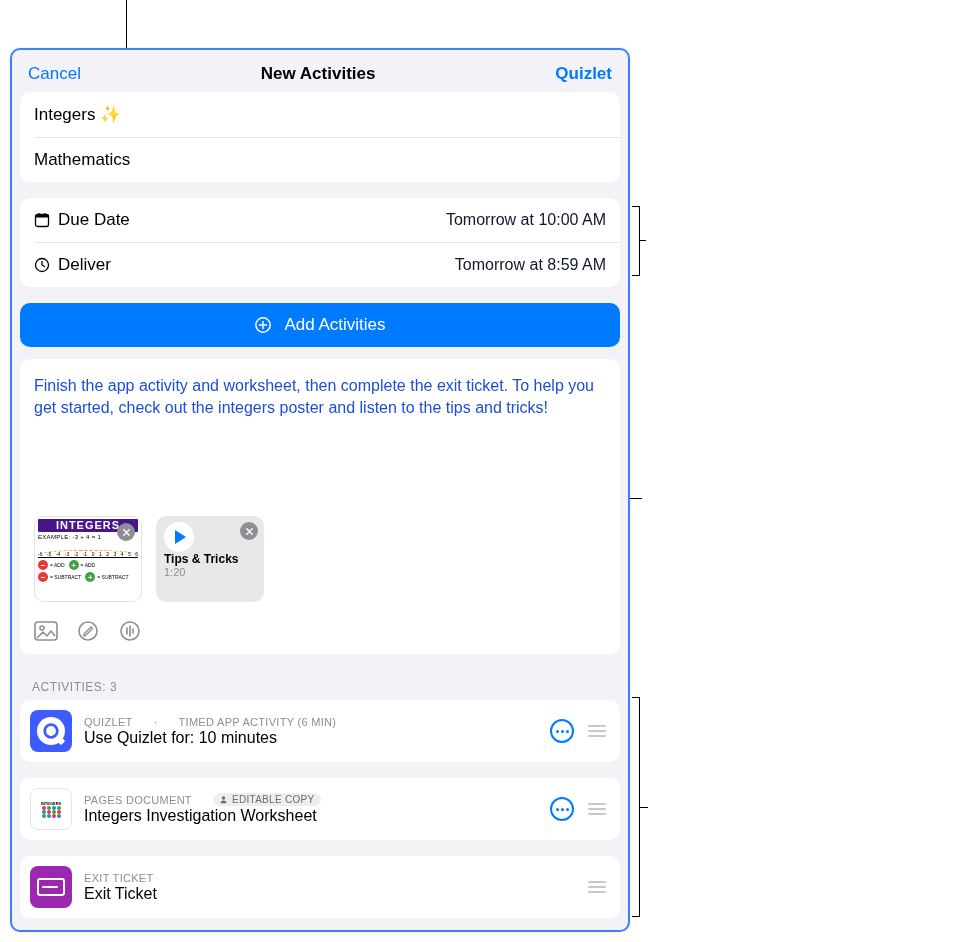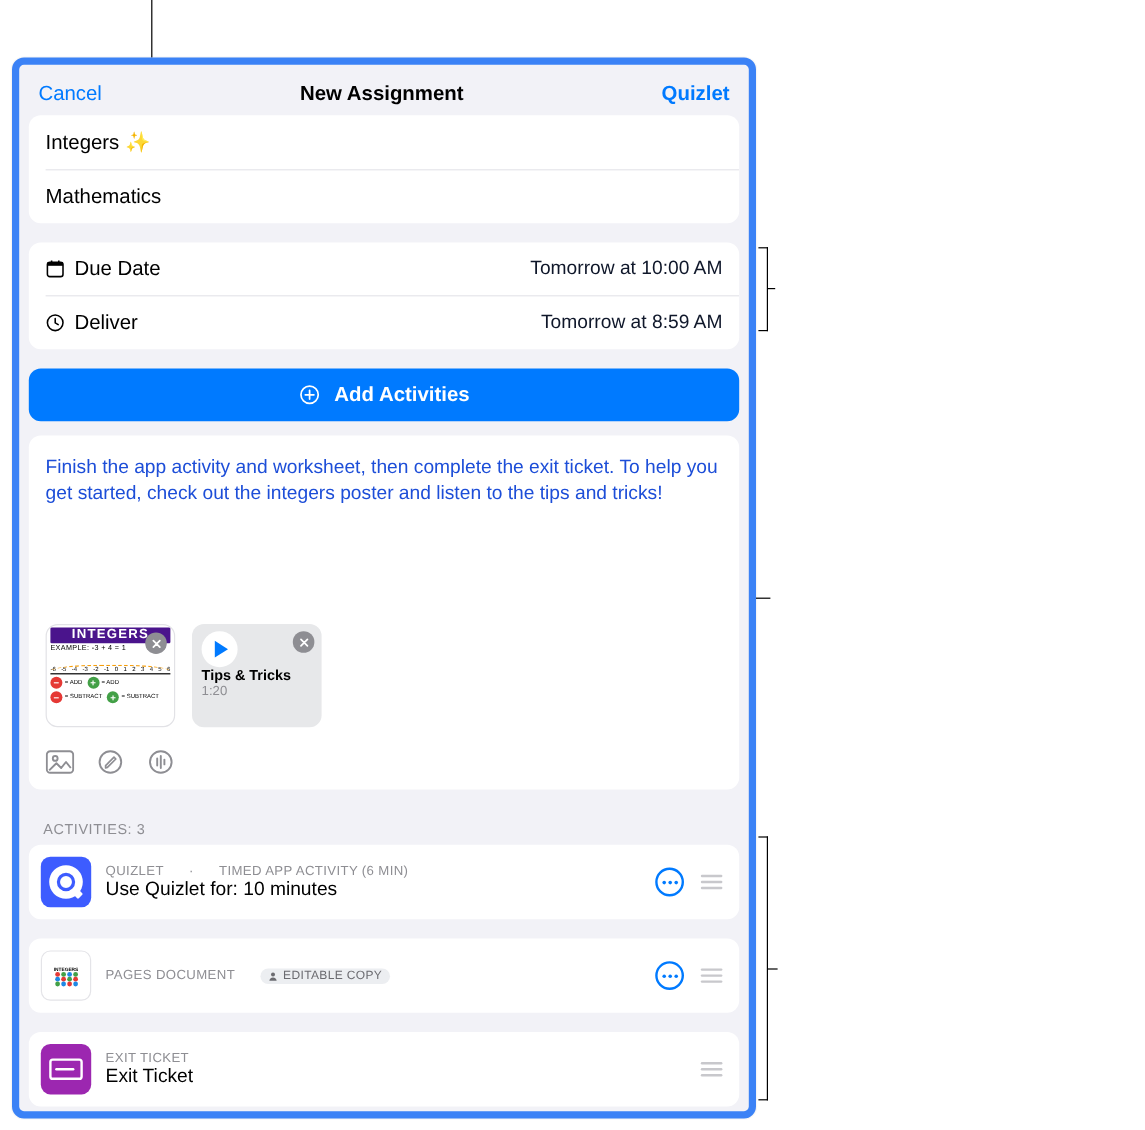--- a/index.html
+++ b/index.html
@@ -12,21 +12,21 @@
     overflow: hidden;
     position: relative;
   }
   .app-window {
     position: absolute;
     left: 10px;
     top: 48px;
     width: 620px;
     height: 884px;
     background: #f2f2f7;
-    border: 6px solid #3b82f6;
+    border: 2px solid #3b82f6;
     border-radius: 10px;
     overflow: hidden;
     box-shadow: 0 0 0 1px rgba(0,0,0,0.04);
   }
   
   .header-bar {
     display: flex;
     align-items: center;
     justify-content: space-between;
     padding: 14px 16px 8px;
@@ -71,21 +71,20 @@
     color: #fff;
     border-radius: 10px;
     margin: 0 8px 12px;
     height: 44px;
     display: flex;
     align-items: center;
     justify-content: center;
     gap: 12px;
     font-size: 17px;
     cursor: pointer;
-    font-weight: bold;
   }
   .add-btn svg { display:block; }
 
   
   .instructions-card { padding: 16px 14px 12px; }
   .instructions-text { font-size: 16px; line-height: 1.35; color:#1d4ed8; }
 
   .attach-row { display:flex; gap:14px; margin-top:98px; }
 
   .attach-tile {
@@ -251,21 +250,21 @@
   <div class="v"></div>
     <div class="t"></div>
     <div class="b"></div>
     <div class="stem"></div>
 </div>
 
 <div class="app-window">
 
   <div class="header-bar">
     <span class="header-cancel">Cancel</span>
-    <span class="header-title">New Assignment</span>
+    <span class="header-title">New Activities</span>
     <span class="header-publish">Quizlet</span>
   </div>
 
   <div class="card">
     <div class="row">
       <span>Integers ✨</span>
     </div>
     <div class="divider"></div>
     <div class="row">
       <span>Mathematics</span>
@@ -461,20 +460,21 @@
           <div class="act-top">
             <span>PAGES DOCUMENT</span>
             <span class="badge">
               <svg viewBox="0 0 12 12" width="9" height="9">
                 <circle cx="6" cy="4" r="2.2" fill="#6b6b70"></circle>
                 <path d="M2 11c0-2.2 1.8-3.6 4-3.6s4 1.4 4 3.6" fill="#6b6b70"></path>
               </svg>
               <span>EDITABLE COPY</span>
             </span>
           </div>
+          <div class="act-title">Integers Investigation Worksheet</div>
         </div>
         <div class="act-actions">
           <div class="more-btn">
             <div class="more-dots">
               <span></span>
               <span></span>
               <span></span>
             </div>
           </div>
           <div class="drag-btn">

